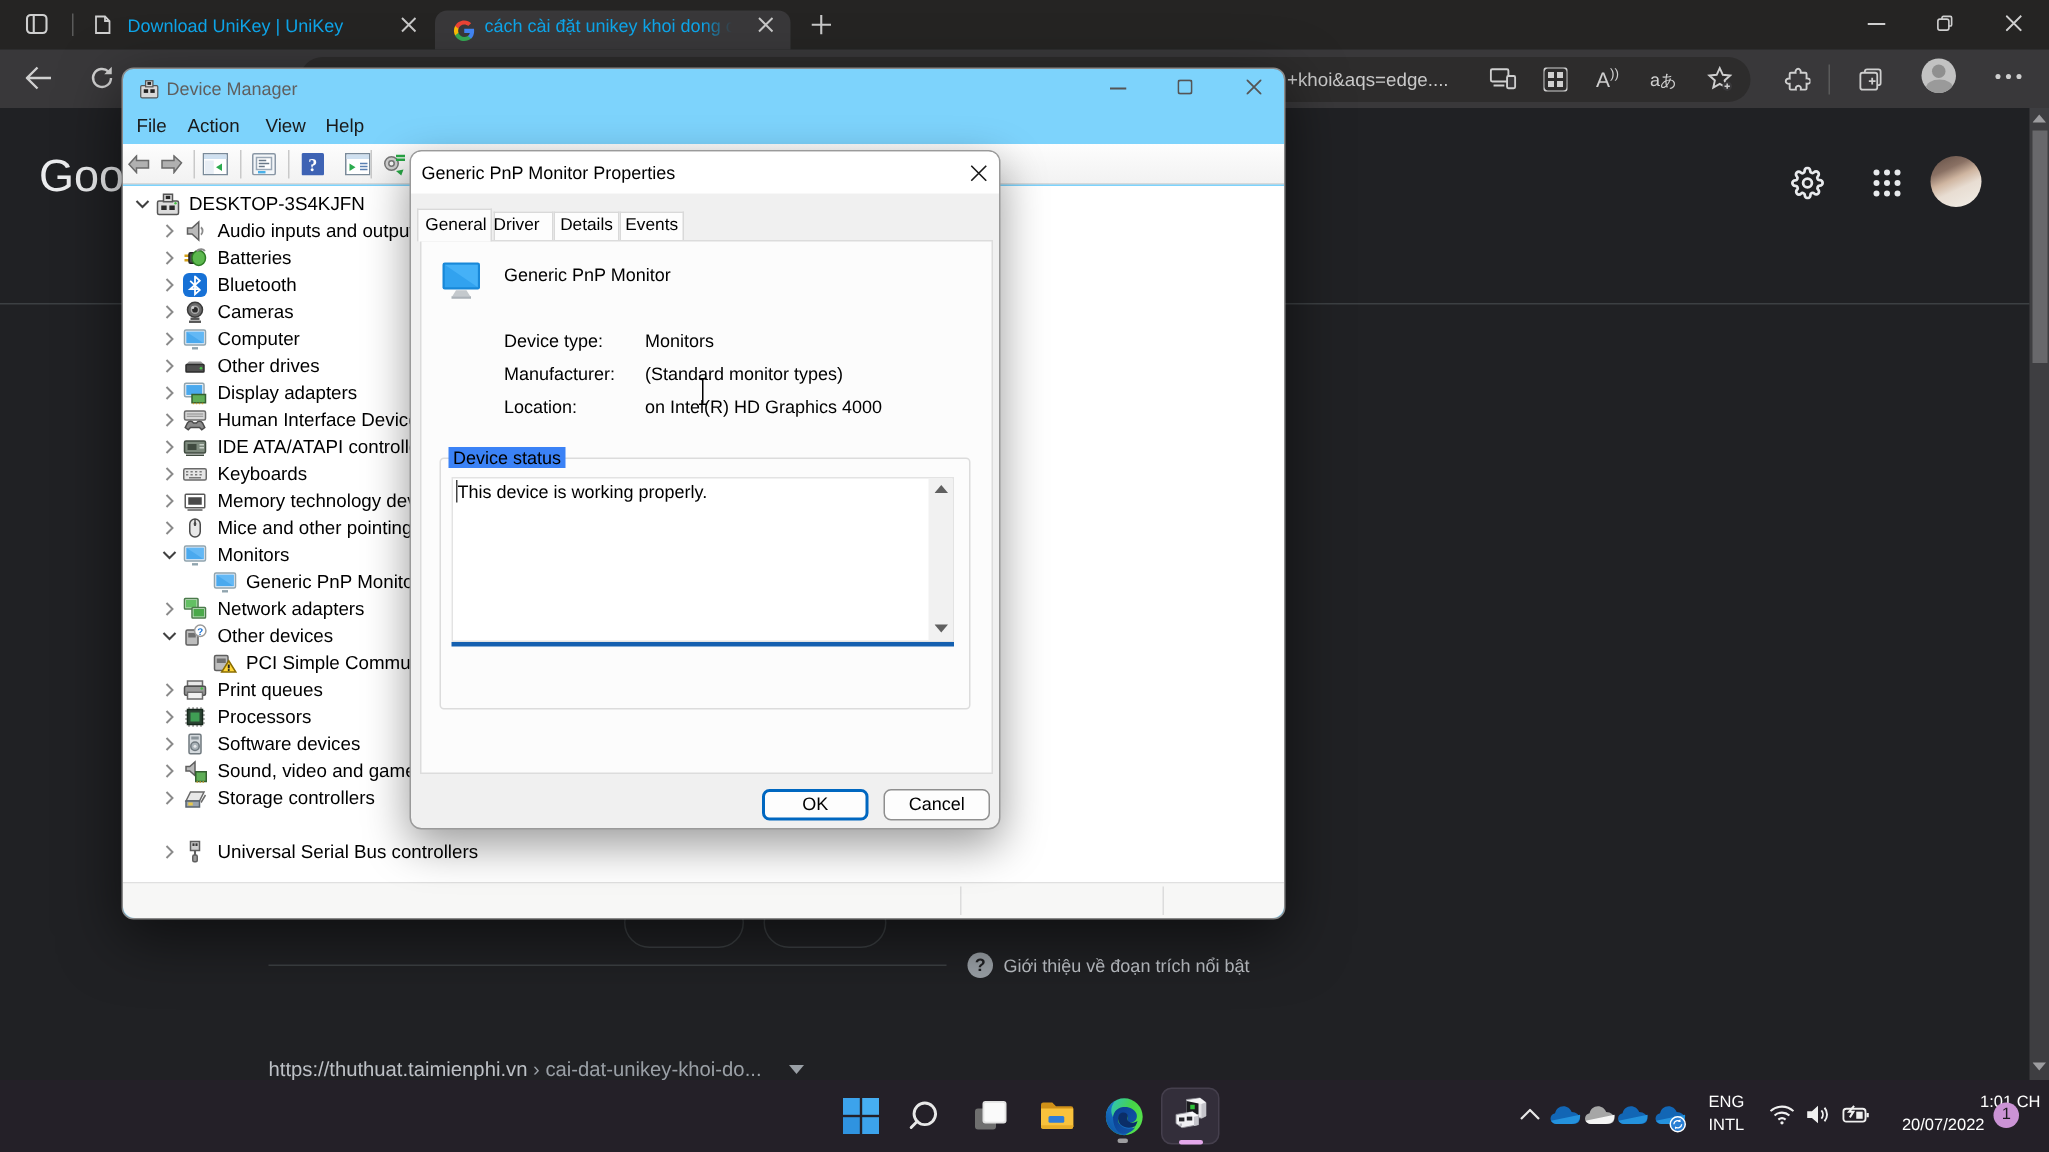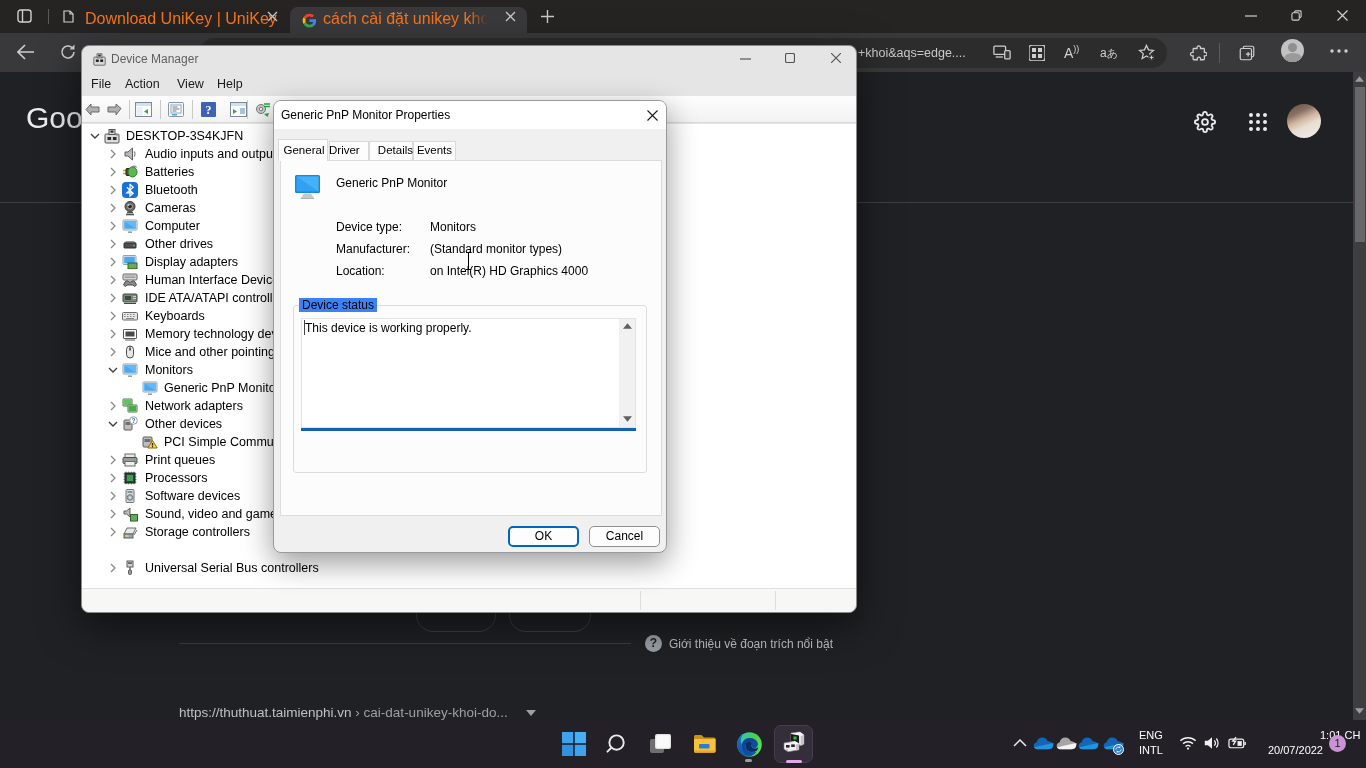--- a/index.html
+++ b/index.html
@@ -3,23 +3,23 @@
 <meta charset="utf-8">
 <style>
   * { margin:0; padding:0; box-sizing:border-box; }
   html,body { width:1366px; height:768px; overflow:hidden; }
   body { font-family:"Liberation Sans", sans-serif; }
   #screen { position:relative; width:1366px; height:768px; background:#202124; overflow:hidden; }
   .abs { position:absolute; }
   
   #tabbar { position:absolute; left:0; top:0; width:1366px; height:33px; background:#252423; }
   #toolbar { position:absolute; left:0; top:33px; width:1366px; height:39px; background:#39383a; }
-  .tabtxt { color:#f97316; font-size:16px; white-space:nowrap; }
+  .tabtxt { color:#0ea5e9; font-size:12px; white-space:nowrap; }
   
-  #dm { position:absolute; left:81px; top:45px; width:776px; height:568px; background:#e5e5e5;
+  #dm { position:absolute; left:81px; top:45px; width:776px; height:568px; background:#7dd3fc;
         border-radius:8px; border:1px solid #8a8a8a; box-shadow:0 12px 40px rgba(0,0,0,.55); }
   .menuitem { color:#1a1a1a; font-size:12.5px; }
   .row { position:absolute; height:18px; width:770px; }
   .rowtxt { position:absolute; top:2px; font-size:12.5px; color:#000; white-space:nowrap; }
   .chev { position:absolute; top:3px; width:12px; height:12px; }
   .ricon { position:absolute; top:1px; width:16px; height:16px; }
   
   #dlg { position:absolute; left:273px; top:100px; width:394px; height:453px; background:#f0f0f0;
          border-radius:8px; border:1px solid #9a9a9a; box-shadow:0 10px 30px rgba(0,0,0,.4); overflow:hidden; }
   .dtxt { position:absolute; font-size:12px; color:#000; white-space:nowrap; }
@@ -535,21 +535,21 @@
       </svg>
 
     <div class="abs" style="left:55px;top:40px;width:40px;height:19px;background:#fdfdfd;border:1px solid #d9d9d9;border-bottom:none;"></div>
     <div class="abs" style="left:95px;top:40px;width:44px;height:19px;background:#fdfdfd;border:1px solid #d9d9d9;border-bottom:none;"></div>
     <div class="abs" style="left:139px;top:40px;width:43px;height:19px;background:#fdfdfd;border:1px solid #d9d9d9;border-bottom:none;"></div>
 
     <div class="abs" style="left:6px;top:59px;width:382px;height:356px;background:#fcfcfc;border:1px solid #dcdcdc;"></div>
     <div class="abs" style="left:4px;top:38px;width:50px;height:22px;background:#fcfcfc;border:1px solid #d9d9d9;border-bottom:none;"></div>
     <div class="dtxt" style="left:4px;top:38px;width:52px;text-align:center;font-size:11.5px;line-height:22px;top:38px;">General</div>
     <div class="dtxt" style="left:55px;top:40px;width:40px;font-size:11.5px;line-height:19px;">Driver</div>
-    <div class="dtxt" style="left:95px;top:40px;width:44px;text-align:right;font-size:11.5px;line-height:19px;">Details</div>
+    <div class="dtxt" style="left:95px;top:40px;width:44px;text-align:center;font-size:11.5px;line-height:19px;">Details</div>
     <div class="dtxt" style="left:139px;top:40px;width:43px;text-align:center;font-size:11.5px;line-height:19px;">Events</div>
 
     <svg class="abs" style="left:20px;top:73px;" width="27" height="28" viewBox="0 0 27 28">
       <rect x="1" y="1" width="25" height="18" rx="1.5" fill="#1988d8"></rect>
       <rect x="2.5" y="2.5" width="22" height="15" fill="#31a2ef"></rect>
       <path d="M2.5 2.5l22 15v-15z" fill="#45b1f7"></path>
       <path d="M10 19.5l-2.5 4h12l-2.5-4z" fill="#c4c9cd"></path>
       <path d="M7 23.5h13v1.6H7z" fill="#aab1b7"></path>
     </svg>
     <div class="dtxt" style="left:62px;top:75px;">Generic PnP Monitor</div>

